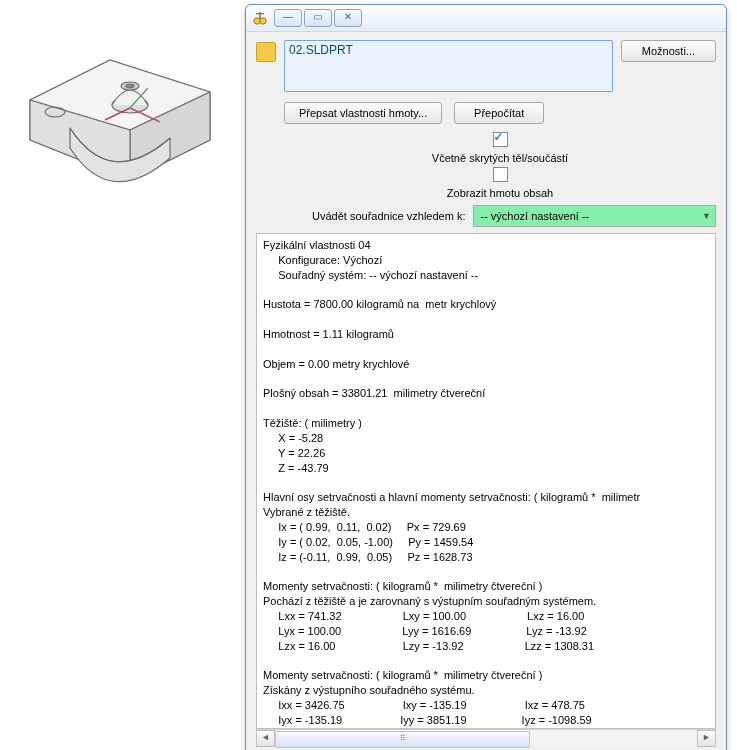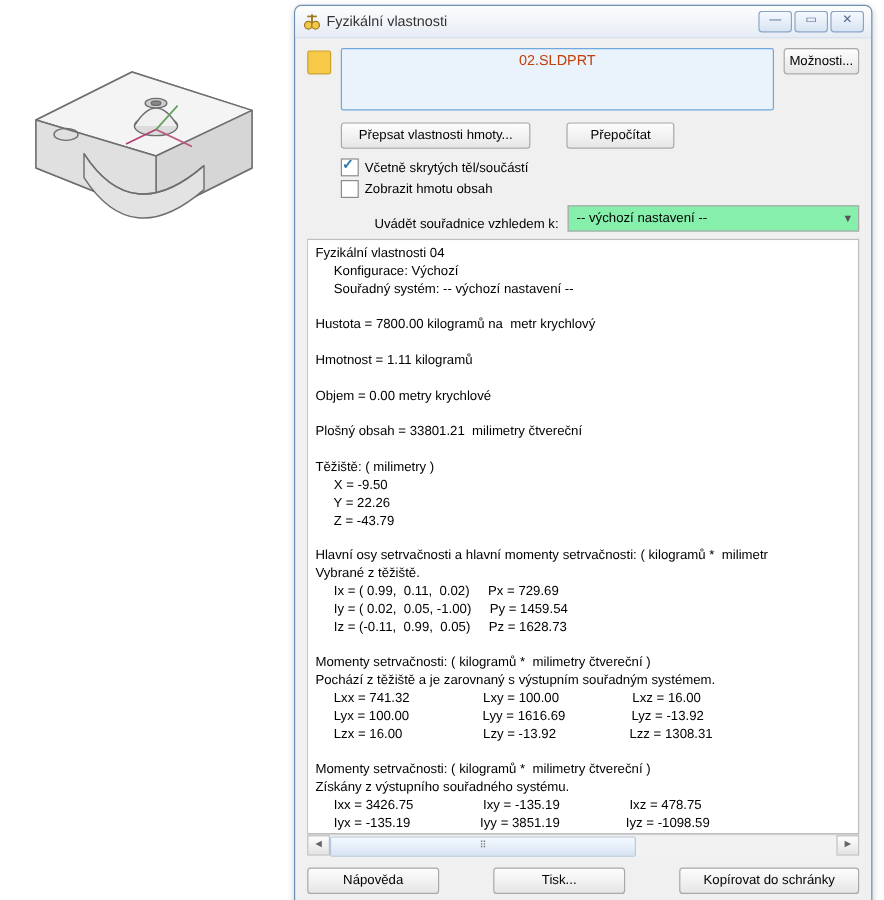--- a/index.html
+++ b/index.html
@@ -63,46 +63,45 @@
   margin-top:2px;
 }
 .filefield {
   flex:1;
   height:46px;
   border:1px solid #6fa8dc;
   background:#eaf3fb;
   border-radius:2px;
   padding:2px 4px;
   font-size:12px;
-  color:#c2410c;
-  text-align:center;
+  color:#0c4a6e;
 }
 .optbtn {
   height:22px;
-  padding:0 4px;
+  padding:0 20px;
   border:1px solid #a9a9a9;
   background:linear-gradient(#fdfdfd,#e6e6e6);
   border-radius:3px;
   font-size:11px;
 }
-.btnrow { display:flex; gap:30px; margin:10px 0 8px 28px;align-items:flex-end; }
+.btnrow { display:flex; gap:12px; margin:10px 0 8px 28px;align-items:flex-end; }
 .btn {
   height:22px;
   padding:0 14px;
   border:1px solid #a9a9a9;
   background:linear-gradient(#fdfdfd,#e6e6e6);
   border-radius:3px;
   font-size:11px;
   min-width:150px;
 }
 .btn.sm { min-width:90px; }
-.cbxrow { margin:3px 0 3px 28px; display:flex; align-items:center; gap:5px; }
+.cbxrow { margin:3px 0 3px 28px; display:flex; align-items:center; gap:5px;flex-direction:column; }
 .cbx { width:13px; height:13px; border:1px solid #8a8a8a; background:#fff; display:inline-block; position:relative; }
 .cbx.checked::after { content:"✓"; position:absolute; left:0; top:-3px; font-size:12px; color:#2a7ab0; font-weight:bold; }
-.coordrow { margin:6px 0 6px 56px; display:flex; align-items:flex-end; gap:8px; }
+.coordrow { margin:6px 0 6px 56px; display:flex; align-items:center; gap:8px; }
 .dd {
   flex:1;
   height:20px;
   border:1px solid #a9a9a9;
   background:#86efac;
   display:flex;
   align-items:center;
   justify-content:space-between;
   padding:0 4px 0 6px;
   font-size:11px;
@@ -164,21 +163,20 @@
 
   <div class="titlebar">
     <span class="ticon">
       <svg width="16" height="16">
           <circle cx="5" cy="11" r="3.2" fill="#f2c84b" stroke="#9c7a1f"></circle>
           <circle cx="11" cy="11" r="3.2" fill="#f2c84b" stroke="#9c7a1f"></circle>
           <rect x="7.2" y="2" width="1.6" height="7" fill="#9c7a1f"></rect>
           <rect x="4" y="3" width="8" height="1.4" fill="#9c7a1f"></rect>
         </svg>
     </span>
-    <span class="ttext">Fyzikální vlastnosti</span>
     <div class="winbtns">
       <div class="winbtn">—</div>
       <div class="winbtn">▭</div>
       <div class="winbtn">✕</div>
     </div>
   </div>
 
   <div class="dlg-body">
 
     <div class="toprow">
@@ -215,21 +213,21 @@
 
 <span>Hustota = 7800.00 kilogramů na  metr krychlový</span>
 
 <span>Hmotnost = 1.11 kilogramů</span>
 
 <span>Objem = 0.00 metry krychlové</span>
 
 <span>Plošný obsah = 33801.21  milimetry čtvereční</span>
 
 <span>Těžiště: ( milimetry )</span>
-<span>     X = -9.50</span>
+<span>     X = -5.28</span>
 <span>     Y = 22.26</span>
 <span>     Z = -43.79</span>
 
 <span>Hlavní osy setrvačnosti a hlavní momenty setrvačnosti: ( kilogramů *  milimetr</span>
 <span>Vybrané z těžiště.</span>
 <span>     Ix = ( 0.99,  0.11,  0.02)     Px = 729.69</span>
 <span>     Iy = ( 0.02,  0.05, -1.00)     Py = 1459.54</span>
 <span>     Iz = (-0.11,  0.99,  0.05)     Pz = 1628.73</span>
 
 <span>Momenty setrvačnosti: ( kilogramů *  milimetry čtvereční )</span>

